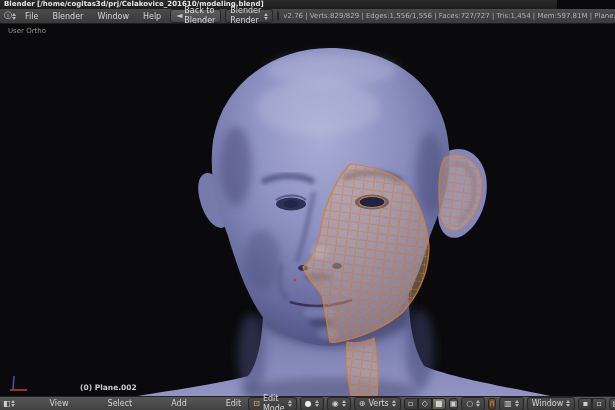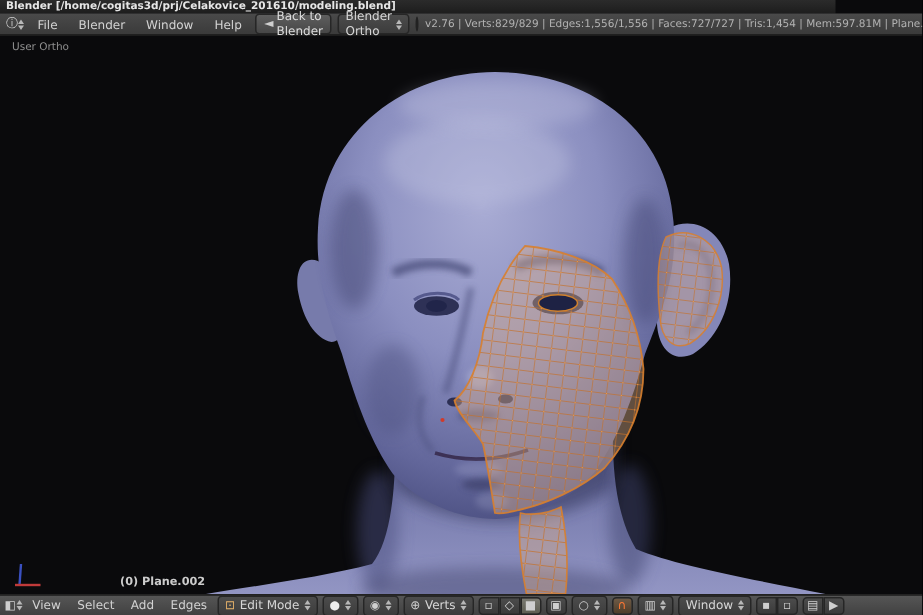--- a/index.html
+++ b/index.html
@@ -34,21 +34,21 @@
   
   .viewport{position:absolute;left:0;top:24px;width:574px;height:372px;background:#0a0a0c;overflow:hidden;padding-left:28px;}
   .view-label{position:absolute;left:8px;top:3px;font-size:7px;color:#8f8f8f;}
   .object-label{position:absolute;left:80px;bottom:4px;font-size:7.5px;color:#cccccc;font-weight:bold;}
   .viewport svg{position:absolute;left:0;top:0;}
 
   
   .hdr{position:absolute;left:0;top:396px;width:615px;height:14px;
     background:linear-gradient(#565656,#414141);border-top:1px solid #222;
     display:flex;align-items:center;gap:3px;padding:0 3px;box-sizing:border-box;font-size:8px;}
-  .hdr .menu-item{padding:0 4px;}
+  .hdr .menu-item{padding:0 4px;margin-left:28px;}
   .seg{display:flex;align-items:center;}
   .tbtn{display:flex;align-items:center;justify-content:center;width:12px;height:10px;
     background:linear-gradient(#4c4c4c,#3a3a3a);border:1px solid #262626;color:#cfcfcf;font-size:7px;}
   .tbtn.first{border-radius:3px 0 0 3px;}
   .tbtn.last{border-radius:0 3px 3px 0;}
   .tbtn.solo{border-radius:3px;}
   .tbtn.active{background:linear-gradient(#7a7a72,#5d5d52);color:#ffd27a;}
   .tbtn.snap-on{color:#ff7733;background:linear-gradient(#6e5b47,#4e3c28);}
 </style>
 </head>
@@ -70,21 +70,21 @@
     </span>
     <span class="menu-item">File</span>
     <span class="menu-item">Blender</span>
     <span class="menu-item">Window</span>
     <span class="menu-item">Help</span>
     <span class="btn">
       <span class="icon">◄</span>
       <span>Back to Blender</span>
     </span>
     <span class="dd">
-      <span>Blender Ortho</span>
+      <span>Blender Render</span>
       <span class="updown">
           <i class="u"></i>
           <i class="d"></i>
         </span>
     </span>
     <span class="blender-logo"></span>
     <span class="stats">v2.76 | Verts:829/829 | Edges:1,556/1,556 | Faces:727/727 | Tris:1,454 | Mem:597.81M | Plane.002</span>
   </div>
 
   <div class="viewport">
@@ -203,21 +203,21 @@
     <span class="seg">
       <span class="icon">◧</span>
       <span class="updown">
           <i class="u"></i>
           <i class="d"></i>
         </span>
     </span>
     <span class="menu-item">View</span>
     <span class="menu-item">Select</span>
     <span class="menu-item">Add</span>
-    <span class="menu-item">Edges</span>
+    <span class="menu-item">Edit</span>
 
     <span class="dd">
       <span class="icon" style="color:#e8b36a">⊡</span>
       <span>Edit Mode</span>
       <span class="updown">
           <i class="u"></i>
           <i class="d"></i>
         </span>
     </span>
 

